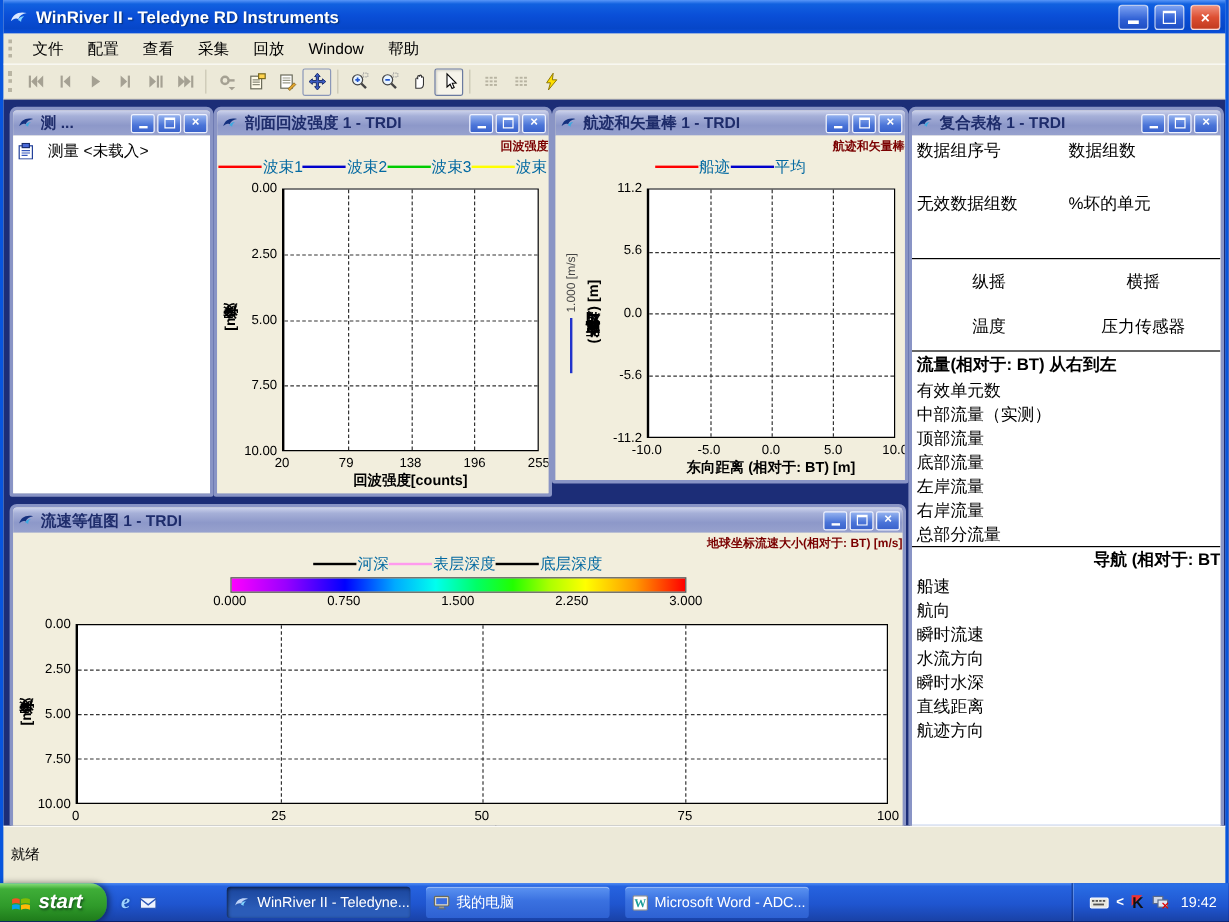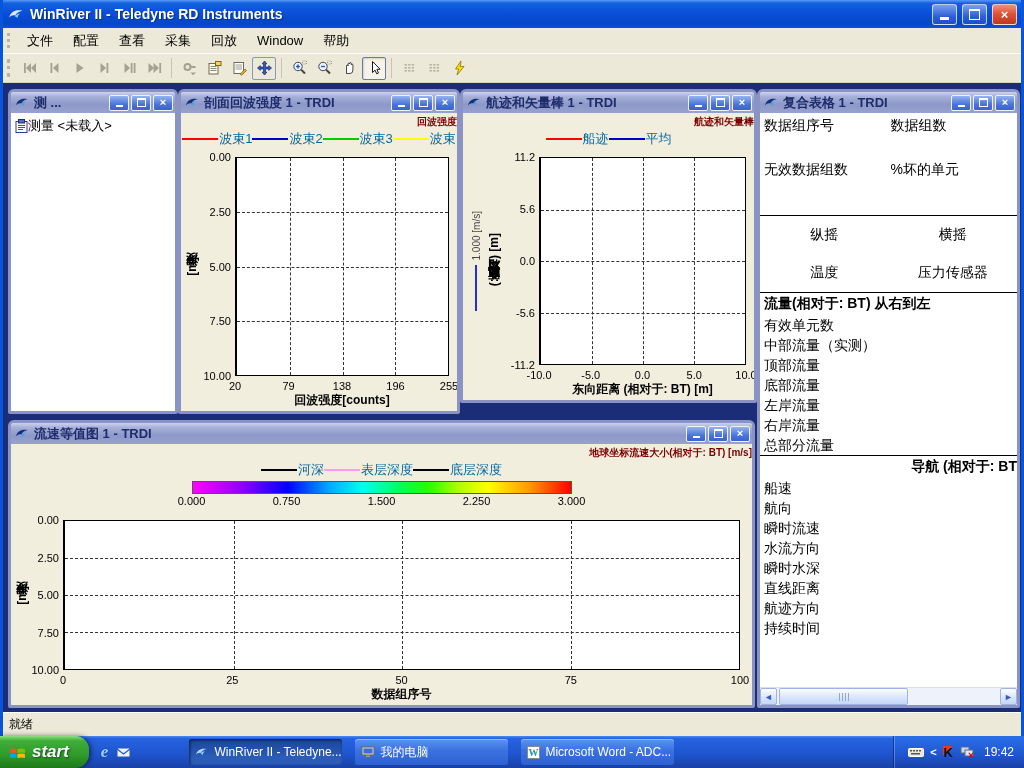--- a/index.html
+++ b/index.html
@@ -39,21 +39,21 @@
   .cbtns{display:flex;gap:2px;}
   .cbtn{width:20px;height:16px;border-radius:2px;border:1px solid #eef2ff;display:flex;align-items:center;justify-content:center;box-sizing:border-box;
     background:linear-gradient(180deg,#95b3f0,#4a74d8 60%,#3a63cc);}
   .cbtn .glyph-min{width:7px;height:2px;margin-top:7px;}
   .cbtn .glyph-max{width:7px;height:6px;border-width:1px;border-top-width:2px;}
   .cbtn .glyph-x{font-size:11px;}
   .cbody{position:absolute;top:21px;left:0;right:0;bottom:0;background:#f2eedd;overflow:hidden;}
   .cbody.white{background:#fff;}
 
   
-  .tree-item{display:flex;align-items:center;gap:0;padding:4px 2px 0 4px;font-size:13px;color:#000;}
+  .tree-item{display:flex;align-items:center;gap:12px;padding:4px 2px 0 4px;font-size:13px;color:#000;}
 
   
   .leg-title{text-align:right;font-size:10px;font-weight:bold;color:#7a0000;margin-top:2px;white-space:nowrap;overflow:hidden;}
   .leg-row{display:flex;justify-content:center;align-items:center;font-size:13px;color:#0369a1;white-space:nowrap;overflow:hidden;margin-top:1px;}
   .leg{display:flex;align-items:center;flex:none;}
   .leg-line{display:inline-block;width:36px;height:2px;margin-right:1px;flex:none;}
 
   .plot-grid{position:absolute;display:grid;}
   .ylab{display:flex;align-items:center;justify-content:center;}
   .ylab span{writing-mode:vertical-rl;transform:rotate(180deg);font-size:12px;font-weight:bold;color:#000;white-space:nowrap;}
@@ -92,21 +92,21 @@
   .c-item{height:20px;line-height:20px;padding-left:4px;white-space:nowrap;overflow:hidden;}
   .hscroll{position:absolute;left:0;right:0;bottom:0;height:17px;display:flex;background:#eef3fb;border-top:1px solid #d6e0f4;}
   .sbtn{width:17px;height:100%;flex:none;background:linear-gradient(180deg,#fdfefe,#d7e4fb 60%,#c5d6f7);border:1px solid #9cb3e4;border-radius:2px;
     display:flex;align-items:center;justify-content:center;color:#3a5eb8;font-size:9px;box-sizing:border-box;}
   .strack{flex:1;position:relative;}
   .sthumb{position:absolute;left:2px;top:0;bottom:0;width:58%;border:1px solid #9cb3e4;border-radius:2px;
     background:linear-gradient(180deg,#fdfefe,#d7e4fb 60%,#c5d6f7);display:flex;align-items:center;justify-content:center;box-sizing:border-box;}
   .sthumb i{width:10px;height:8px;background:repeating-linear-gradient(90deg,#8fa8dc 0 1px,transparent 1px 3px);}
 
   
-  .statusbar{height:23px;flex:none;background:#ece9d8;border-top:1px solid #fff;display:flex;align-items:center;padding:0 6px;font-size:12px;color:#000;}
+  .statusbar{height:23px;flex:none;background:#ece9d8;border-top:1px solid #fff;display:flex;align-items:center;padding:12px 6px;font-size:12px;color:#000;}
 
   
   .taskbar{position:absolute;left:0;bottom:0;width:1024px;height:32px;display:flex;align-items:stretch;
     background:linear-gradient(180deg,#4b8cf5 0%,#2663e0 8%,#1f55cf 55%,#1941a5 100%);}
   .start{flex:none;display:flex;align-items:center;gap:6px;padding:0 20px 0 9px;border-radius:0 14px 14px 0;
     background:linear-gradient(180deg,#8ce07e 0%,#3fae38 15%,#2f9a2a 60%,#1e7a1a 100%);box-shadow:2px 0 5px rgba(0,0,0,.5);
     color:#fff;font-weight:bold;font-style:italic;font-size:17px;text-shadow:1px 1px 2px #14501a;}
   .qlaunch{display:flex;align-items:center;gap:8px;padding:0 12px;}
   .tasks{display:flex;align-items:center;gap:13px;margin-left:46px;}
   .task{width:153px;height:26px;border-radius:3px;display:flex;align-items:center;gap:5px;padding:0 6px;color:#fff;font-size:12px;box-sizing:border-box;white-space:nowrap;overflow:hidden;}
@@ -573,21 +573,20 @@
           <div class="c-head right">导航 (相对于: BT</div>
           <div>
 
           <div class="c-item">船速</div>
               <div class="c-item">航向</div>
               <div class="c-item">瞬时流速</div>
               <div class="c-item">水流方向</div>
               <div class="c-item">瞬时水深</div>
               <div class="c-item">直线距离</div>
               <div class="c-item">航迹方向</div>
-              <div class="c-item">持续时间</div>
             </div>
           <div class="hscroll">
             <span class="sbtn">◄</span>
             <span class="strack">
                 <span class="sthumb">
                   <i></i>
                 </span>
               </span>
             <span class="sbtn">►</span>
           </div>

